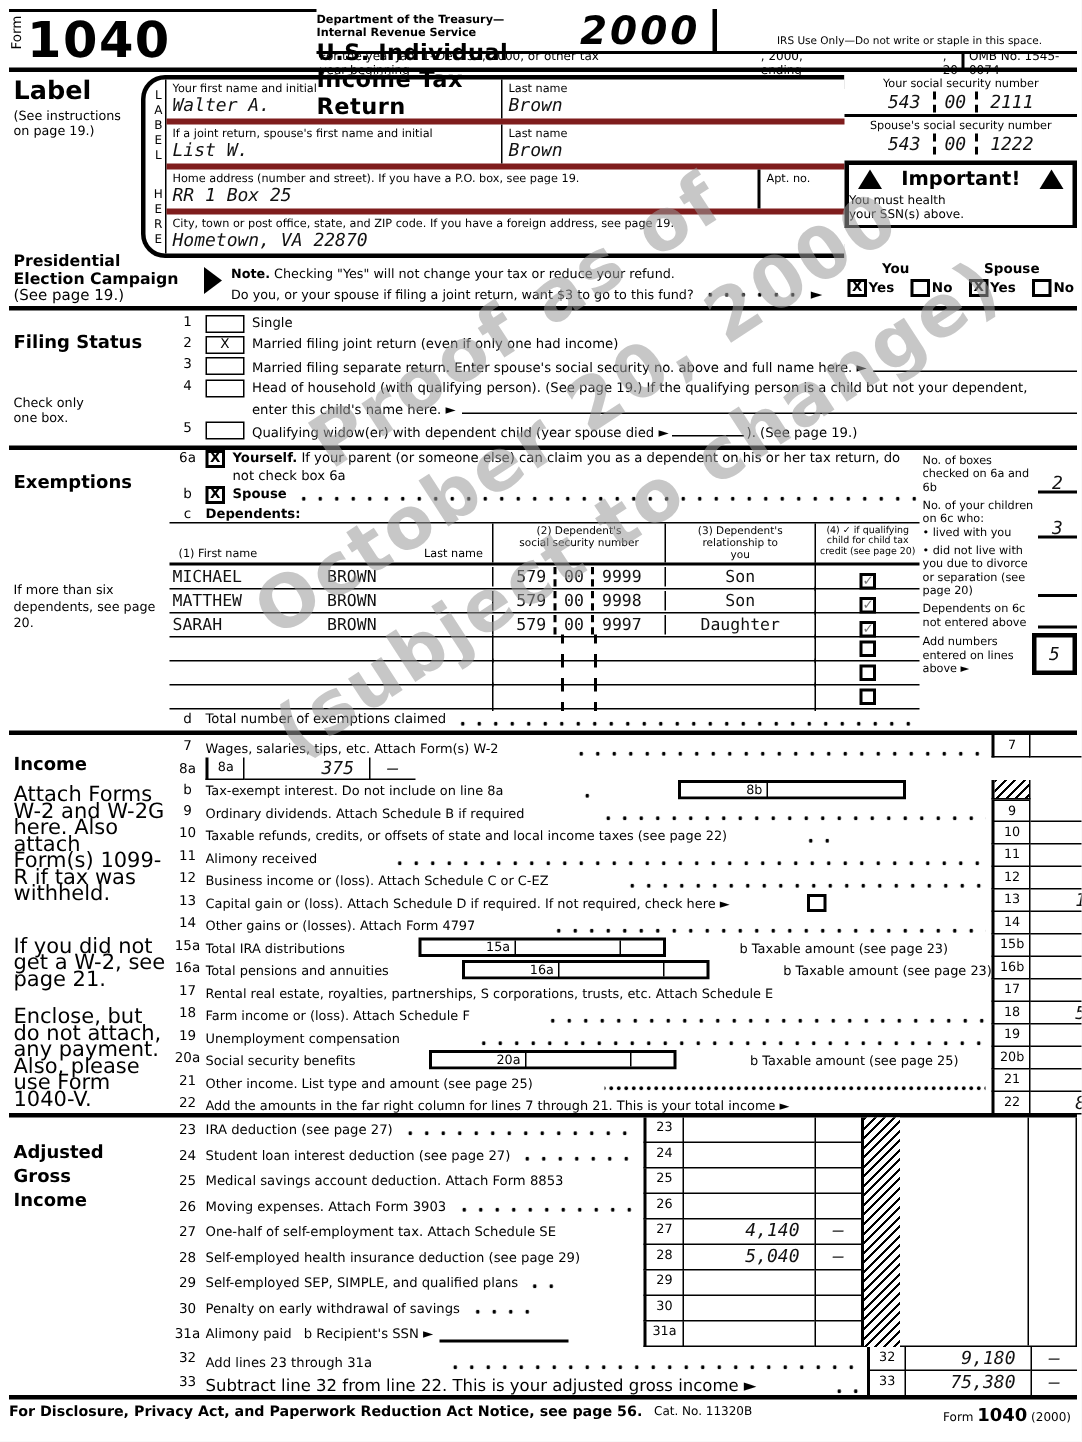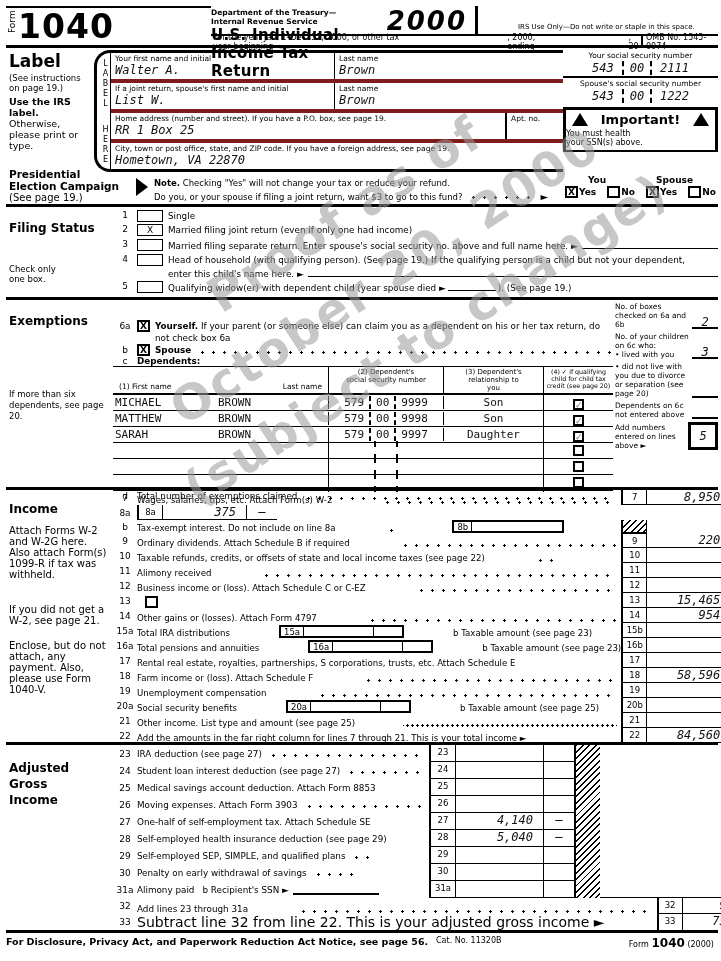--- a/index.html
+++ b/index.html
@@ -110,25 +110,25 @@
   .incrow { display:flex; height:15px; font-size:8.6px; align-items:center; }
   .desc { flex:1; display:flex; align-items:flex-end; height:100%; overflow:hidden; white-space:nowrap;gap:44px; }
   .rno { width:26px; border-left:2.5px solid #000; border-right:1px solid #000; border-bottom:1px solid #000;
          text-align:center; font-size:8.5px; height:100%; line-height:14px; flex-shrink:0; }
   .amt { width:83px; border-bottom:1px solid #000; height:100%; text-align:right; padding-right:10px;
          line-height:14px; flex-shrink:0; }
   .cents { width:31px; border-left:1px solid #000; border-bottom:1px solid #000; height:100%;
            text-align:center; line-height:14px; flex-shrink:0; }
   .nb { border-bottom:none !important; }
   .inbox { display:inline-flex; border:2px solid #000; height:13px; align-items:center; margin:0 5px; }
-  .inbox .ilbl { font-size:8.5px; padding:0 3px; border-right:1px solid #000; }
+  .inbox .ilbl { font-size:8.5px; padding:0 3px; border-right:1px solid #000;margin-left:40px; }
   .inbox .ifill { width:70px; border-right:1px solid #000; height:100%; }
   .inbox .ifill2 { width:28px; height:100%; }
   .inc { top:490px; height:255px; }
-  .sbnote { font-size:10px; line-height:11px; margin-top:8px; }
+  .sbnote { font-size:14px; line-height:11px; margin-top:8px; }
 
   .agi { top:745px; height:188px; }
   .agirow { display:flex; height:17px; font-size:8.8px; align-items:center; }
   .adesc { width:292px; display:flex; align-items:center; height:100%; white-space:nowrap; overflow:hidden; }
   .ino { width:27px; border-left:2px solid #000; border-right:1px solid #000; border-bottom:1px solid #000;
          text-align:center; height:100%; line-height:15px; flex-shrink:0; font-size:8.5px; }
   .iamt { width:87px; border-bottom:1px solid #000; height:100%; text-align:right; padding-right:10px; line-height:15px; }
   .icents { width:31px; border-left:1px solid #000; border-bottom:1px solid #000; height:100%;
             text-align:center; line-height:15px; }
   .hstrip { width:26px; height:100%; border-left:2px solid #000; }
@@ -181,24 +181,20 @@
         <span style="flex:1"></span>
         <span class="ombcell">OMB No. 1545-0074</span>
       </div>
     </div>
   </div>
 
   <div class="band lab">
     <div class="sidebar">
       <div style="font-size:17px;font-weight:900;">Label</div>
       <div class="smallnote" style="margin-top:2px;">(See instructions on page 19.)</div>
-      <div style="font-size:9.5px;margin-top:3px;line-height:11px;">
-        <span class="b">Use the IRS label.</span>
-        <span>Otherwise, please print or type.</span>
-      </div>
     </div>
     <div class="labelbox">
       <div style="display:flex;flex-direction:column;justify-content:space-between;padding:2px 0 4px;">
         <div class="vert">LABEL</div>
         <div class="vert">HERE</div>
       </div>
       <div class="fields">
         <div class="frow" style="flex:1;">
           <div class="fcell" style="flex:1;border-right:1px solid #000;">
             <div class="flabel">Your first name and initial</div>
@@ -353,21 +349,21 @@
         </span>
       </div>
     </div>
   </div>
 
   <div class="band exm" style="position:absolute;">
     <div class="sidebar">
       <div class="h1" style="margin-top:10px;">Exemptions</div>
       <div class="smallnote" style="margin-top:60px;line-height:11px;">If more than six dependents, see page 20.</div>
     </div>
-    <div class="content" style="padding-top:20px;max-width:502px;">
+    <div class="content" style="padding-top:0;max-width:502px;">
       <div class="exrow">
         <span class="lno">6a</span>
         <span class="cbox" style="margin-right:5px;">X</span>
         <span style="flex:1;line-height:12px;">
           <span class="b">Yourself.</span>
           <span>If your parent (or someone else) can claim you as a dependent on his or her tax return, do not check box 6a</span>
         </span>
       </div>
       <div class="exrow" style="height:14px;align-items:center;">
         <span class="lno">b</span>
@@ -575,20 +571,21 @@
             <span>Business income or (loss). Attach Schedule C or C-EZ</span>
             <span class="leader"></span>
           </span>
         <span class="rno">12</span>
         <span class="amt entry"></span>
         <span class="cents entry"></span>
       </div>
       <div class="incrow">
         <span class="lno">13</span>
         <span class="desc">
+            <span>Capital gain or (loss). Attach Schedule D if required. If not required, check here ►</span>
           <span class="cbox" style="margin-left:8px;"></span>
             <span style="width:6px;"></span>
         </span>
         <span class="rno">13</span>
         <span class="amt entry">15,465</span>
         <span class="cents entry">–</span>
       </div>
       <div class="incrow">
         <span class="lno">14</span>
         <span class="desc">
@@ -806,21 +803,21 @@
         <span class="desc" style="font-size:8.8px;">
             <span>Add lines 23 through 31a</span>
             <span class="leader"></span>
           </span>
         <span class="rno">32</span>
         <span class="amt entry">9,180</span>
         <span class="cents entry">–</span>
       </div>
       <div class="agirow">
         <span class="lno">33</span>
-        <span class="desc" style="font-size:14px;">
+        <span class="desc" style="font-size:11px;">
             <span>Subtract line 32 from line 22. This is your adjusted gross income ►</span>
             <span class="leader" style="max-width:70px;"></span>
           </span>
         <span class="rno nb">33</span>
         <span class="amt entry nb">75,380</span>
         <span class="cents entry nb">–</span>
       </div>
     </div>
   </div>
 

